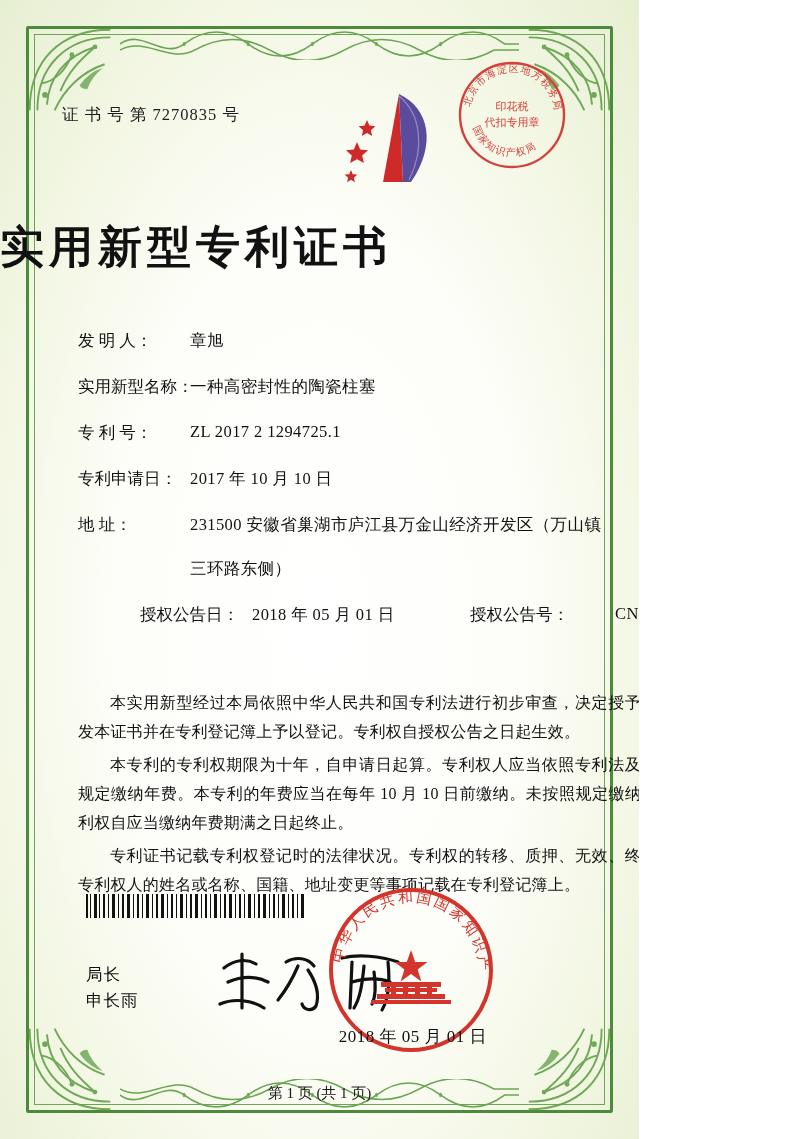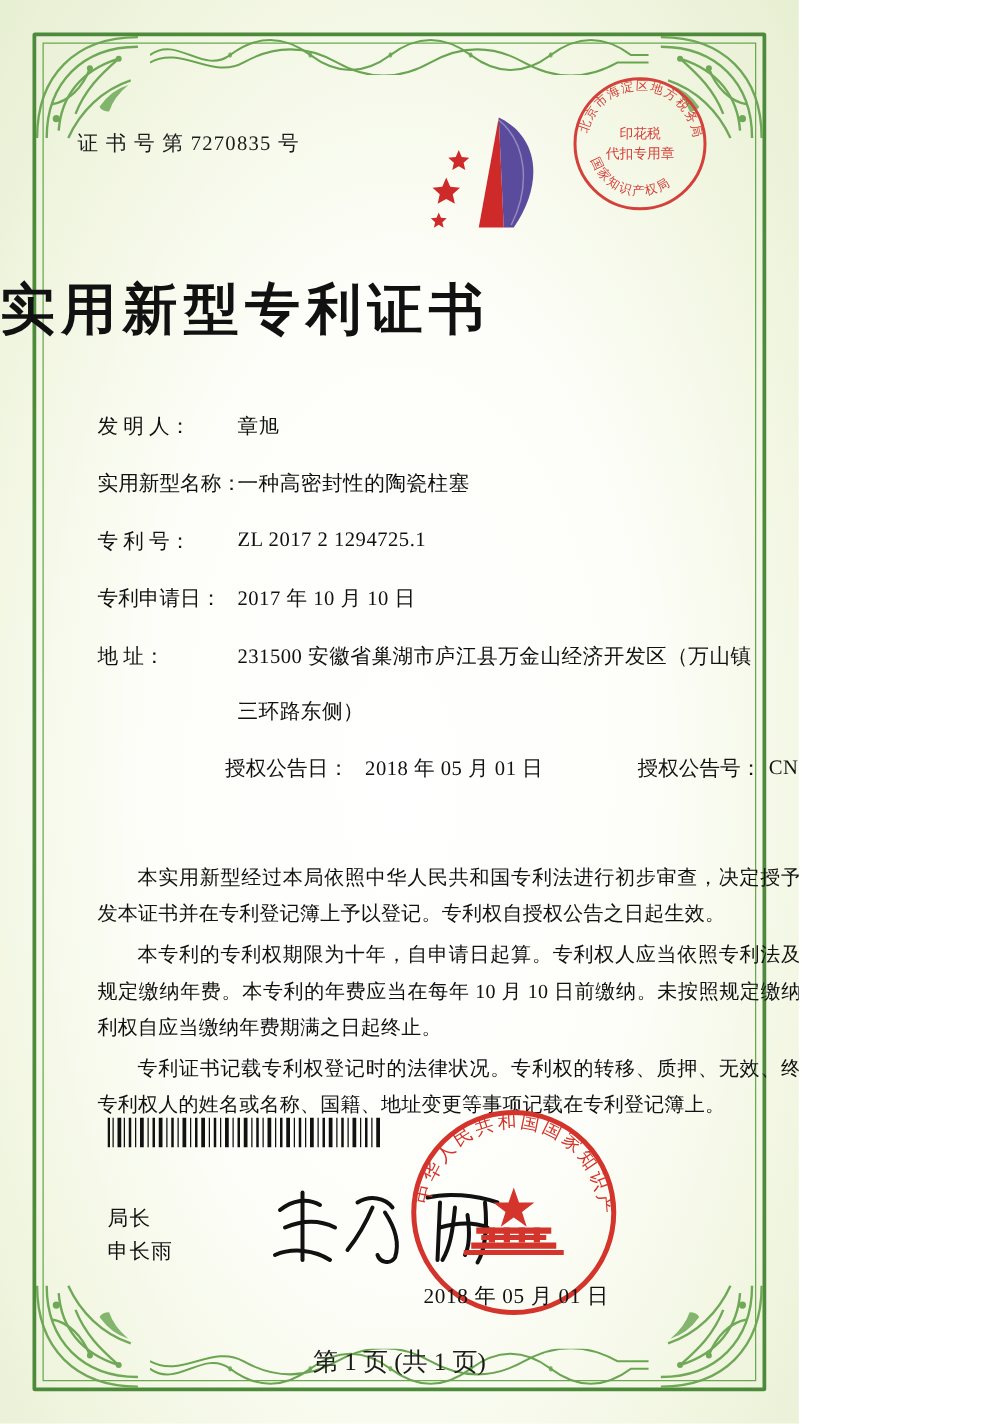--- a/index.html
+++ b/index.html
@@ -113,21 +113,21 @@
     letter-spacing: .4px;
   }
   .fvalue .line2 {
     display: block;
     margin-top: 22px;
     padding-left: 0;
   }
   .frow.pub { margin-bottom: 12px; justify-content: flex-end; }
   .pub-left { width: 330px; flex: 0 0 330px; display: flex; }
   .pub-left .flabel { width: 112px; flex: 0 0 112px; }
-  .pub-right { display: flex; }
+  .pub-right { display: flex; gap: 40px; }
   .pub-right .flabel2 { white-space: nowrap; margin-right: 6px; }
 
   
   .paras {
     position: absolute;
     left: 78px;
     top: 688px;
     width: 646px;
     font-size: 16px;
     line-height: 29px;
@@ -178,21 +178,21 @@
     font-size: 17px;
     color: #111;
     letter-spacing: .5px;
     white-space: nowrap;
   }
   .page-no {
     position: absolute;
     left: 0; right: 0;
     bottom: 36px;
     text-align: center;
-    font-size: 20px;
+    font-size: 15px;
     color: #1a1a1a;
   }
 </style>
 </head>
 <body>
 
 <div class="page">
 
   <div class="border-outer"></div>
   <div class="border-inner"></div>

